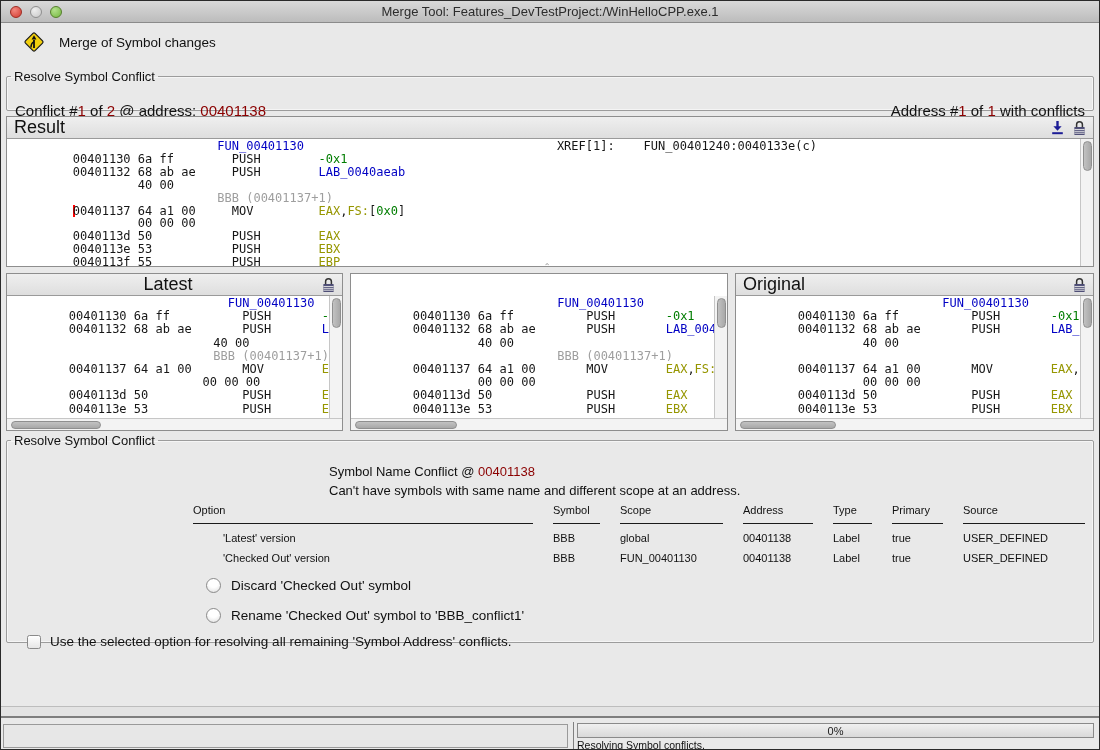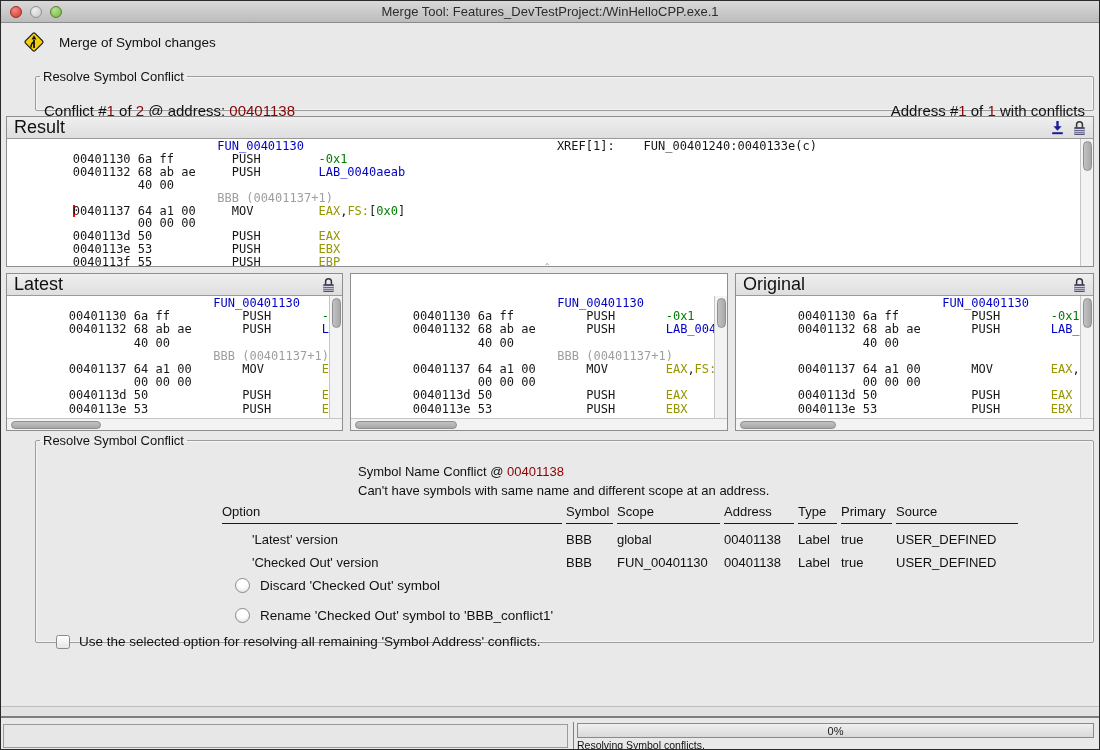--- a/index.html
+++ b/index.html
@@ -21,21 +21,20 @@
   .light.red   { background:radial-gradient(circle at 35% 30%, #f2877e, #d23b30); border:1px solid #9e2b22; }
   .light.gray  { background:radial-gradient(circle at 35% 30%, #eeeeee, #c7c7c7); border:1px solid #8f8f8f; }
   .light.green { background:radial-gradient(circle at 35% 30%, #b3e08b, #74b83f); border:1px solid #567f2c; }
   
   .merge-header { position:absolute; top:30px; left:22px; display:flex; align-items:center; gap:14px; }
   .merge-header .label { font-size:13.5px; color:#111; }
   
   fieldset.group {
     position:absolute; border:1px solid #9c9c9c; border-radius:2px;
     box-shadow:inset 0 0 0 1px rgba(255,255,255,.55);
-    margin-left:29px;
   }
   fieldset.group legend { font-size:13px; color:#111; padding:0 3px; margin-left:4px; }
   #group-top { left:5px; right:5px; top:68px; height:42px; }
   .conflict-line {
     position:absolute; left:8px; right:8px; top:18px; display:flex;
     justify-content:space-between; font-size:15px; color:#111;
   }
   .dr { color:#8b0000; }
   
   .lpanel { border:1px solid #8e8e8e; position:relative; background:#fff; }
@@ -65,28 +64,28 @@
     position:absolute; top:0; bottom:0; right:0; width:13px;
     background:#f3f3f3; border-left:1px solid #c6c6c6;
   }
   .vsb .thumb { margin:2px 1.5px 0; height:30px; background:linear-gradient(90deg,#c2c2c2,#a8a8a8); border:1px solid #8f8f8f; border-radius:6px; }
   .hsb {
     position:absolute; left:0; right:0; bottom:0; height:12px;
     background:#f3f3f3; border-top:1px solid #c6c6c6;
   }
   .hsb .thumb { position:absolute; left:4px; top:1.5px; height:8px; width:27%; background:linear-gradient(#c2c2c2,#a8a8a8); border:1px solid #8f8f8f; border-radius:5px; }
   #panels-row { position:absolute; left:5px; right:5px; top:272px; height:158px; display:flex; gap:7px; }
-  #panel-latest { width:337px; } #panel-checkedout { width:378px; } #panel-original { flex:1; }
+  #panel-latest { width:337px;text-align:center; } #panel-checkedout { width:378px; } #panel-original { flex:1; }
   .splitter-dot { position:absolute; width:10px; height:5px; color:#8a8a8a; font-size:8px; line-height:5px; text-align:center; }
   
   #group-bottom { left:5px; right:5px; top:432px; height:210px; }
   .headline { position:absolute; left:322px; font-size:13px; color:#111; }
   .conflict-table { position:absolute; left:186px; top:56px; display:grid;
-    grid-template-columns:340px 47px 103px 70px 39px 51px 122px; column-gap:4px;
-    font-size:13px; color:#111; }
+    grid-template-columns:340px 47px 103px 70px 39px 51px 122px; column-gap:20px;
+    font-size:11px; color:#111; }
   .conflict-table .th { border-bottom:1px solid #1a1a1a; padding-bottom:3px; height:20px; }
   .conflict-table .td { padding-top:8px; }
   .conflict-table .opt { padding-left:30px; }
   .radio-row { position:absolute; left:199px; display:flex; align-items:center; gap:10px; font-size:13.5px; color:#111; }
   .radio {
     width:15px; height:15px; border-radius:50%; border:1px solid #8a8a8a;
     background:radial-gradient(circle at 50% 30%, #ffffff 40%, #dcdcdc); box-shadow:inset 0 1px 1px rgba(255,255,255,.9);
   }
   .check-row { position:absolute; left:20px; display:flex; align-items:center; gap:9px; font-size:13.5px; color:#111; }
   .checkbox { width:14px; height:14px; border:1px solid #8a8a8a; border-radius:2.5px; background:linear-gradient(#ffffff,#e6e6e6); }

